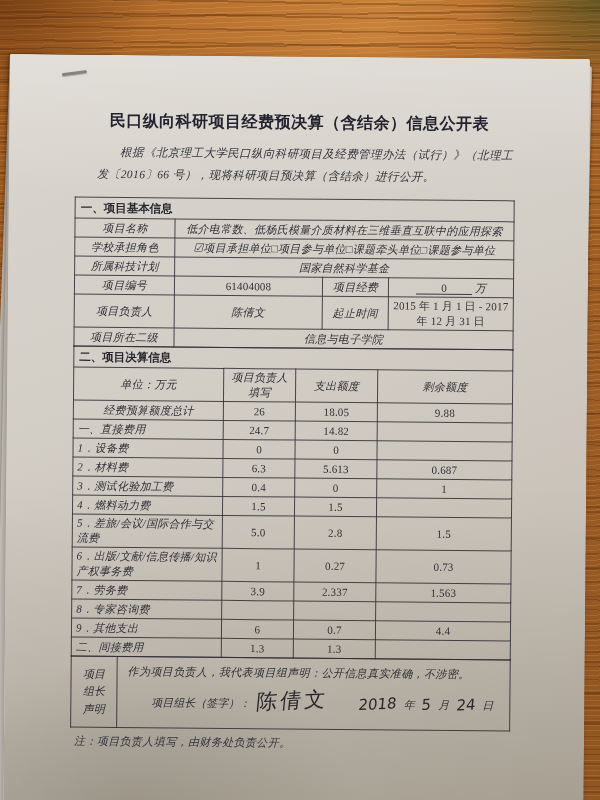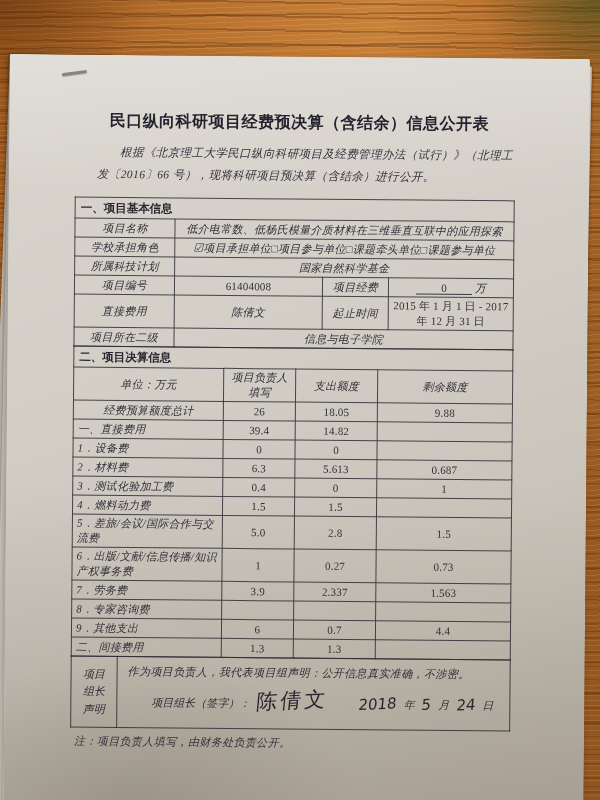--- a/index.html
+++ b/index.html
@@ -123,21 +123,21 @@
     <tr>
       <td class="kl c">项目编号</td>
       <td class="num">61404008</td>
       <td class="kl c">项目经费</td>
       <td class="c">
         <span class="uline num">0</span>
         <span class="kl" style="font-style:italic">万</span>
       </td>
     </tr>
     <tr>
-      <td class="kl c">直接费用</td>
+      <td class="kl c">项目负责人</td>
       <td class="kl c">陈倩文</td>
       <td class="kl c">起止时间</td>
       <td class="num">2015 年 1 月 1 日 - 2017 年 12 月 31 日</td>
     </tr>
     <tr>
       <td class="kl c">项目所在二级</td>
       <td colspan="3" class="kl c">信息与电子学院</td>
     </tr>
   </tbody>
     </table>
@@ -160,21 +160,21 @@
       <td class="kl c">剩余额度</td>
     </tr>
     <tr>
       <td class="kl c">经费预算额度总计</td>
       <td class="num">26</td>
       <td class="num">18.05</td>
       <td class="num">9.88</td>
     </tr>
     <tr>
       <td class="kl">一、直接费用</td>
-      <td class="num">39.4</td>
+      <td class="num">24.7</td>
       <td class="num">14.82</td>
       <td class="num"></td>
     </tr>
     <tr>
       <td class="kl">1．设备费</td>
       <td class="num">0</td>
       <td class="num">0</td>
       <td class="num"></td>
     </tr>
     <tr>

